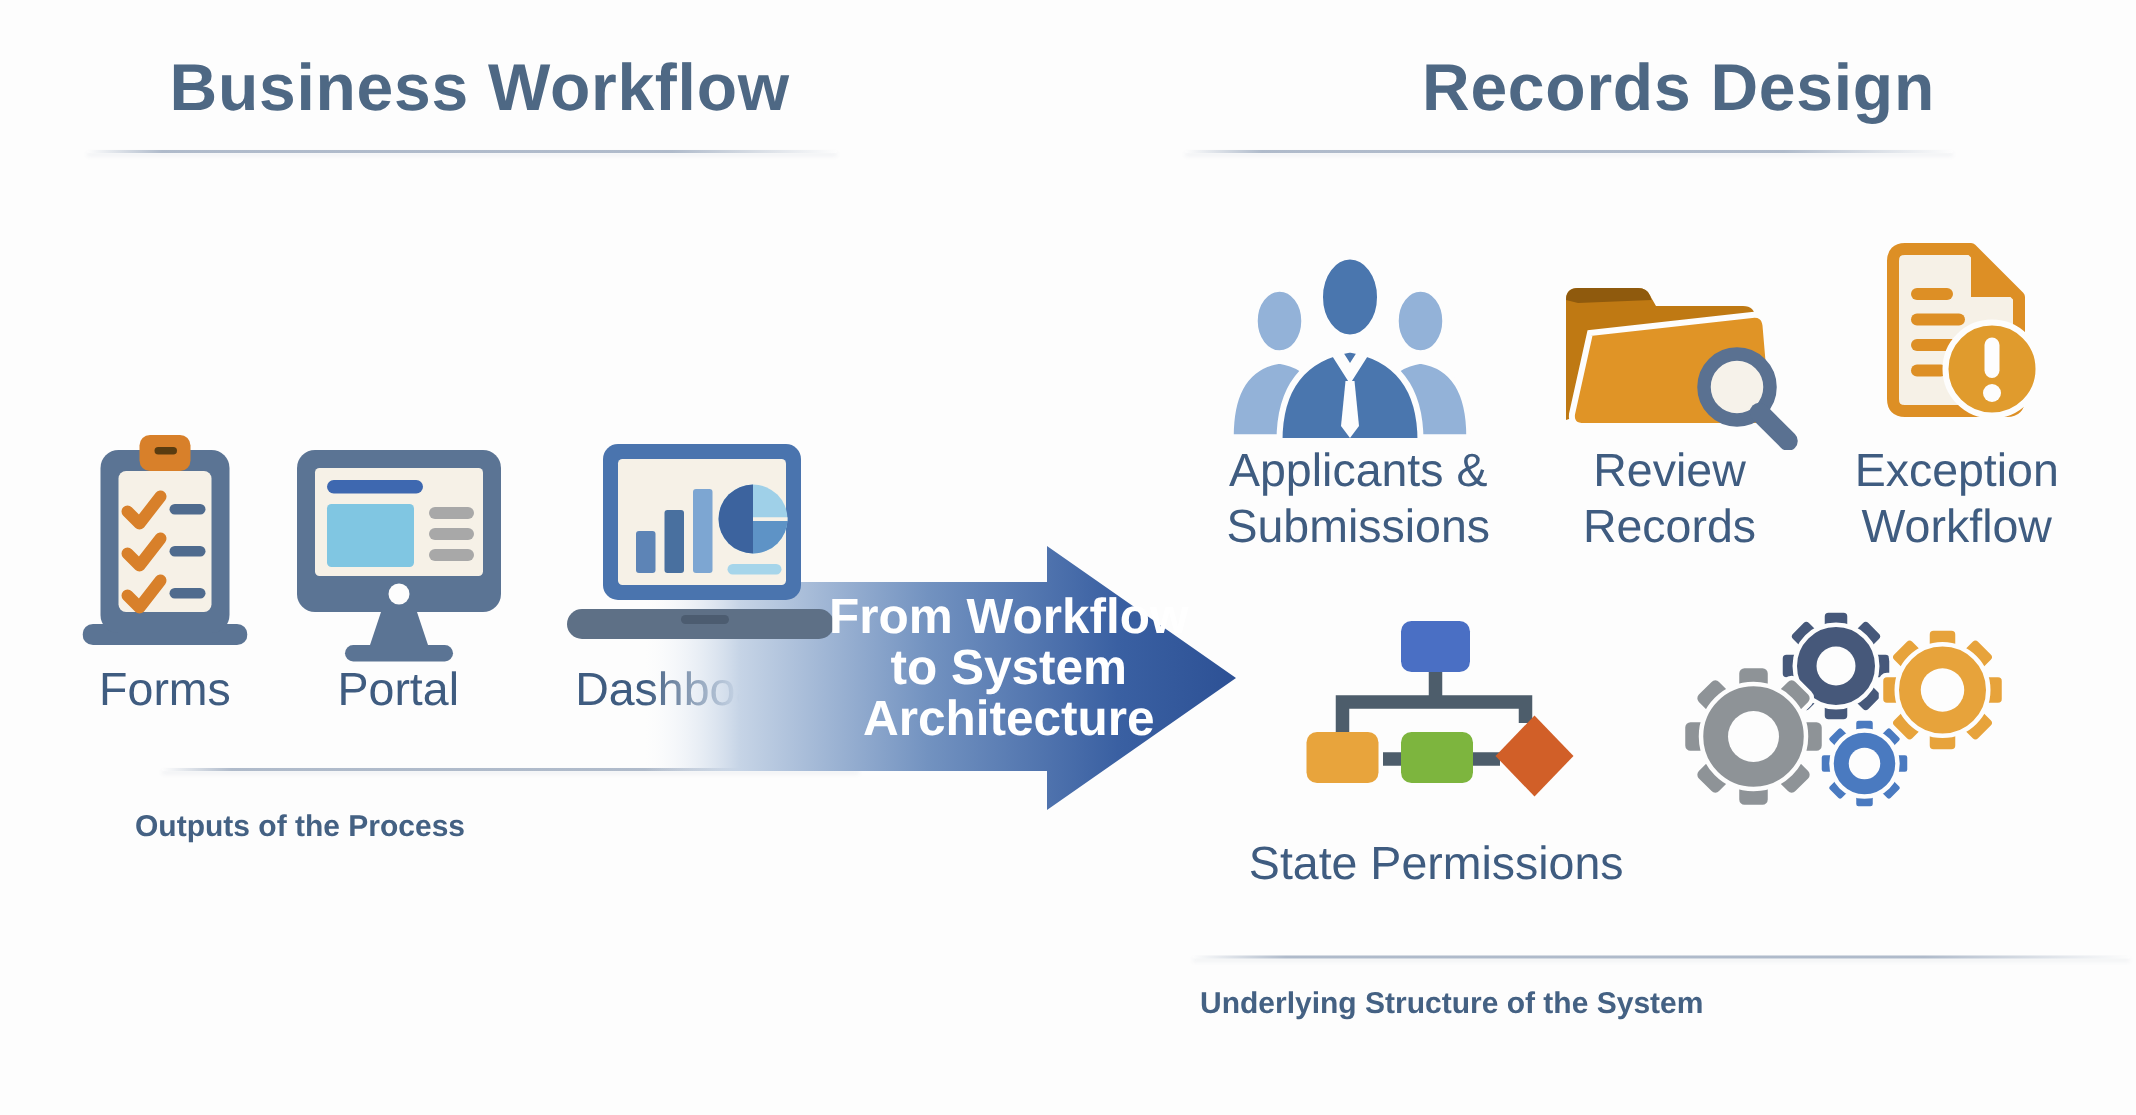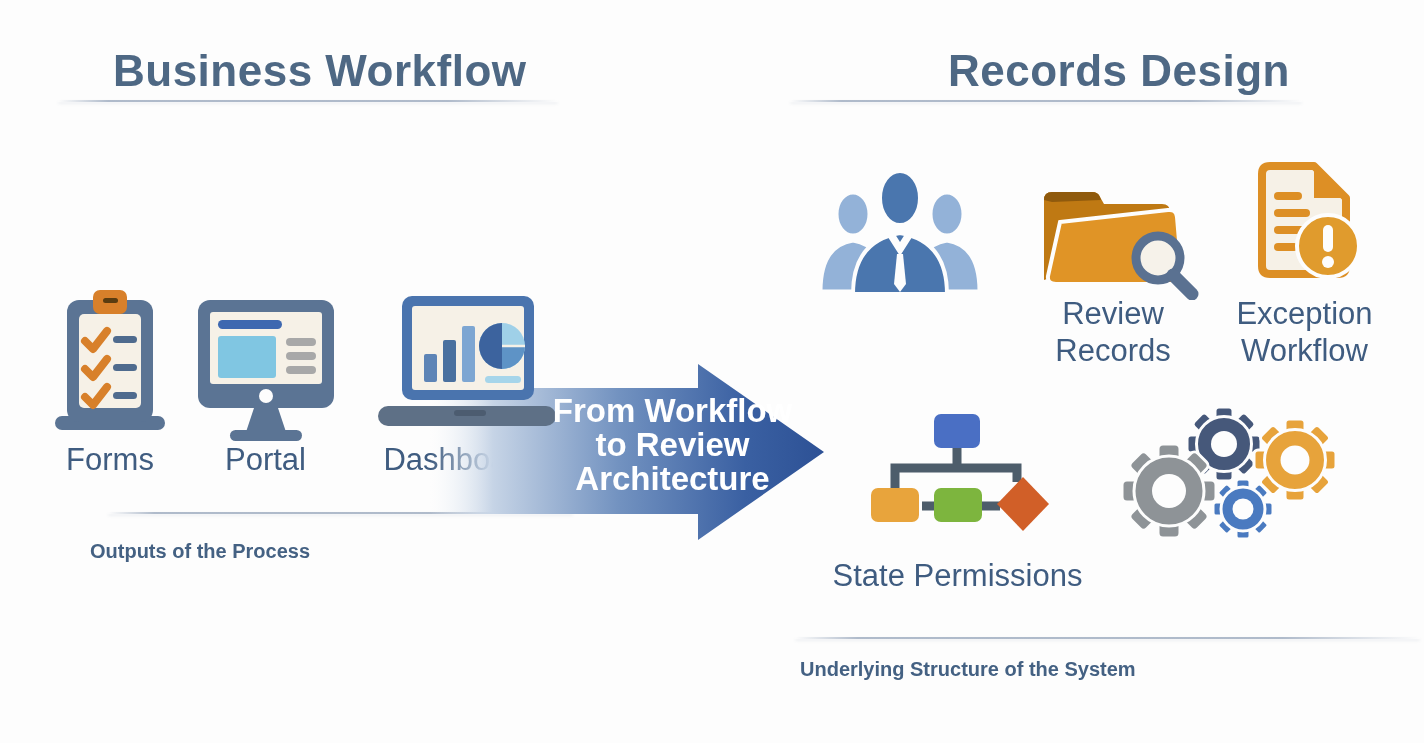--- a/index.html
+++ b/index.html
@@ -2,21 +2,21 @@
 <html><head>
 <meta charset="utf-8">
 <style>
   html,body{margin:0;padding:0;background:#fdfdfd;}
   .canvas{
     position:relative;width:1424px;height:743px;background:#fdfdfd;
     font-family:"Liberation Sans",sans-serif;overflow:hidden;
   }
   .abs{position:absolute;}
   .section-title{
-    font-size:44px;font-weight:bold;color:#4e6884;letter-spacing:.5px;white-space:nowrap;margin-top:12px;
+    font-size:44px;font-weight:bold;color:#4e6884;letter-spacing:.5px;white-space:nowrap;
   }
   .divider{
     position:absolute;height:2px;border-radius:1px;
     background:linear-gradient(to right,rgba(140,158,182,0),rgba(156,170,190,.8) 10%,rgba(156,170,190,.8) 78%,rgba(140,158,182,0));
     box-shadow:0 2px 3px rgba(90,110,140,.10);
   }
   .item-label{
     position:absolute;text-align:center;color:#3f5c80;font-size:31px;line-height:37px;white-space:nowrap;
   }
   .caption{
@@ -48,21 +48,21 @@
           <stop offset="0.48" stop-color="#7292c0"></stop>
           <stop offset="0.8" stop-color="#3a60a2"></stop>
           <stop offset="1" stop-color="#2d5195"></stop>
         </linearGradient>
       </defs>
       <polygon points="0,26 268,26 268,2 394,90 268,178 268,152 0,152" fill="url(#arrowGrad)"></polygon>
     </svg>
   </div>
   <div class="arrow-text" style="left:545px;top:394px;width:255px;">
     <div>From Workflow</div>
-    <div>to Review</div>
+    <div>to System</div>
     <div>Architecture</div>
   </div>
 
   <div class="icon-box" style="left:55px;top:286px;width:110px;height:150px;">
     <svg viewBox="0 0 110 150">
       <rect x="0" y="130" width="110" height="14" rx="7" fill="#5b7494"></rect>
       <rect x="12" y="14" width="86" height="122" rx="12" fill="#5b7494"></rect>
       <rect x="24" y="28" width="62" height="94" rx="5" fill="#f6f1e7"></rect>
       <rect x="38" y="4" width="34" height="24" rx="7" fill="#d8802a"></rect>
       <rect x="48" y="12" width="15" height="5" rx="2.5" fill="#5a3c10"></rect>
@@ -147,20 +147,24 @@
       <rect x="32" y="30" width="28" height="8" rx="4" fill="#dd8f25"></rect>
       <rect x="32" y="47" width="36" height="8" rx="4" fill="#dd8f25"></rect>
       <rect x="32" y="64" width="34" height="8" rx="4" fill="#dd8f25"></rect>
       <rect x="32" y="81" width="24" height="8" rx="4" fill="#dd8f25"></rect>
       <circle cx="86" cy="84" r="31" fill="#e09b2d" stroke="#fdfdfd" stroke-width="4"></circle>
       <rect x="81" y="63" width="10" height="27" rx="5" fill="#fdfdfd"></rect>
       <circle cx="86" cy="100" r="6" fill="#fdfdfd"></circle>
     </svg>
   </div>
 
+  <div class="item-label" style="left:808px;top:295px;width:195px;">
+    <div>Applicants &amp;</div>
+    <div>Submissions</div>
+  </div>
   <div class="item-label" style="left:1028px;top:295px;width:170px;">
     <div>Review</div>
     <div>Records</div>
   </div>
   <div class="item-label" style="left:1222px;top:295px;width:165px;">
     <div>Exception</div>
     <div>Workflow</div>
   </div>
 
   <div class="icon-box" style="left:860px;top:400px;width:190px;height:140px;">

